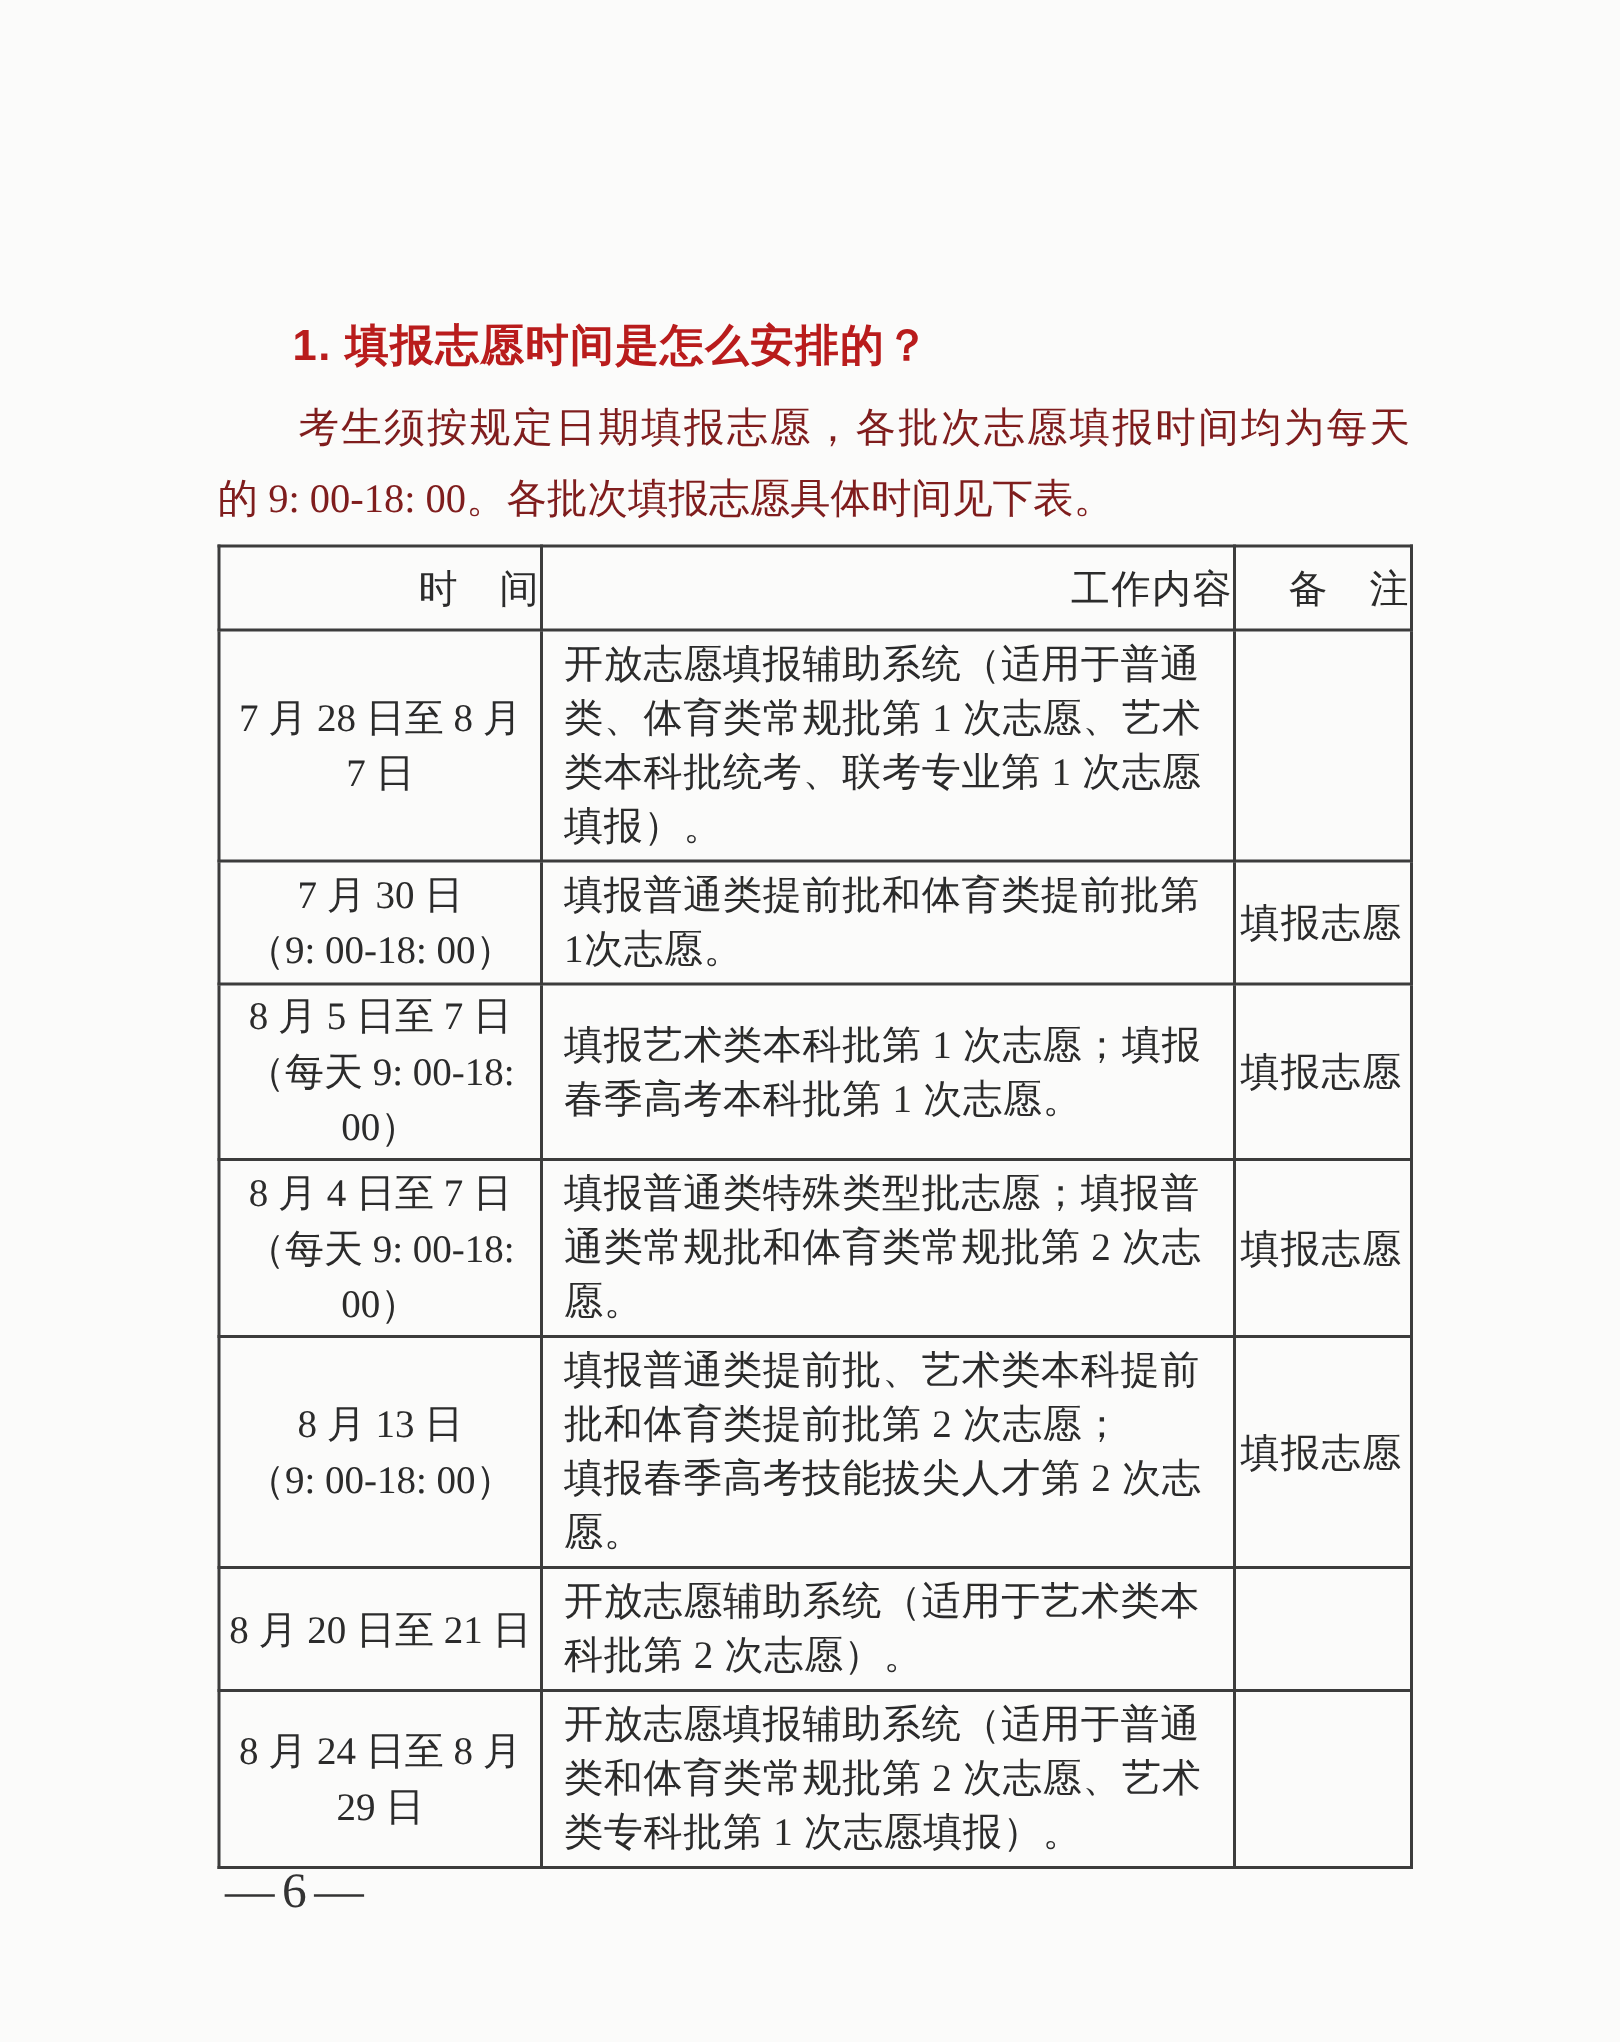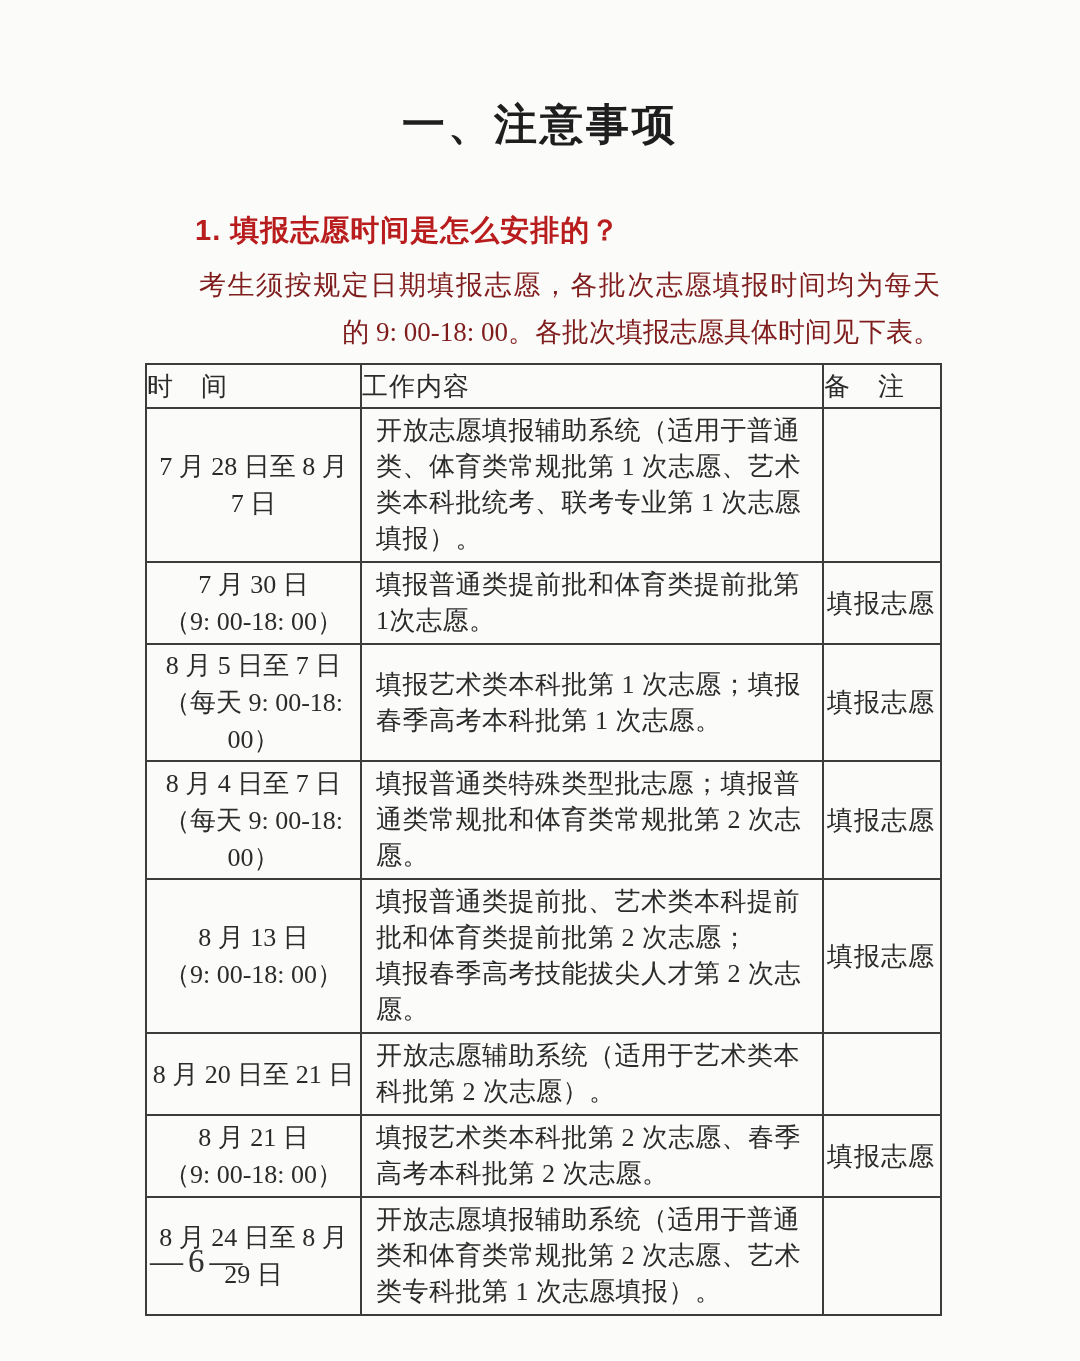--- a/index.html
+++ b/index.html
@@ -45,40 +45,39 @@
     color: #7f1d1d;
   }
   .para-line1 {
     display: block;
     text-indent: 2em;
     text-align: justify;
     text-align-last: justify;
   }
   .para-line2 {
     display: block;
-    text-align: right;
   }
   table.schedule {
     position: absolute;
     top: 363px;
     left: 145px;
     width: 795px;
     border-collapse: collapse;
     table-layout: fixed;
     font-size: 26px;
     color: #2b2b2b;
   }
   table.schedule th, table.schedule td {
     border: 2px solid #3c3c3c;
     vertical-align: middle;
   }
   table.schedule th {
     font-weight: normal;
-    text-align: left;
-    height: 44px;
+    text-align: right;
+    height: 56px;
     letter-spacing: 1px;
     margin-top: 39px;
   }
   td.time {
     text-align: center;
     white-space: pre-line;
     line-height: 37px;
     padding: 2px 4px;
   }
   td.content {
@@ -109,21 +108,20 @@
     font-size: 33px;
     letter-spacing: 5px;
     color: #333333;
   }
 </style>
 </head>
 <body>
 
 <div class="page">
 
-  <div class="doc-title">一、注意事项</div>
 
   <div class="section-heading">1. 填报志愿时间是怎么安排的？</div>
 
   <div class="para">
     <span class="para-line1">考生须按规定日期填报志愿，各批次志愿填报时间均为每天</span>
     <span class="para-line2">的 9: 00-18: 00。各批次填报志愿具体时间见下表。</span>
   </div>
 
   <table class="schedule">
     <colgroup>
@@ -167,26 +165,20 @@
 （9: 00-18: 00）</td>
         <td class="content">填报普通类提前批、艺术类本科提前批和体育类提前批第 2 次志愿；
 填报春季高考技能拔尖人才第 2 次志愿。</td>
         <td class="remark">填报志愿</td>
       </tr>
       <tr class="r7">
         <td class="time">8 月 20 日至 21 日</td>
         <td class="content">开放志愿辅助系统（适用于艺术类本科批第 2 次志愿）。</td>
         <td class="remark"></td>
       </tr>
-      <tr class="r8">
-        <td class="time">8 月 21 日
-（9: 00-18: 00）</td>
-        <td class="content">填报艺术类本科批第 2 次志愿、春季高考本科批第 2 次志愿。</td>
-        <td class="remark">填报志愿</td>
-      </tr>
       <tr class="r9">
         <td class="time">8 月 24 日至 8 月 29 日</td>
         <td class="content">开放志愿填报辅助系统（适用于普通类和体育类常规批第 2 次志愿、艺术类专科批第 1 次志愿填报）。</td>
         <td class="remark"></td>
       </tr>
 
     </tbody>
   </table>
 
   <div class="page-number">—6—</div>

